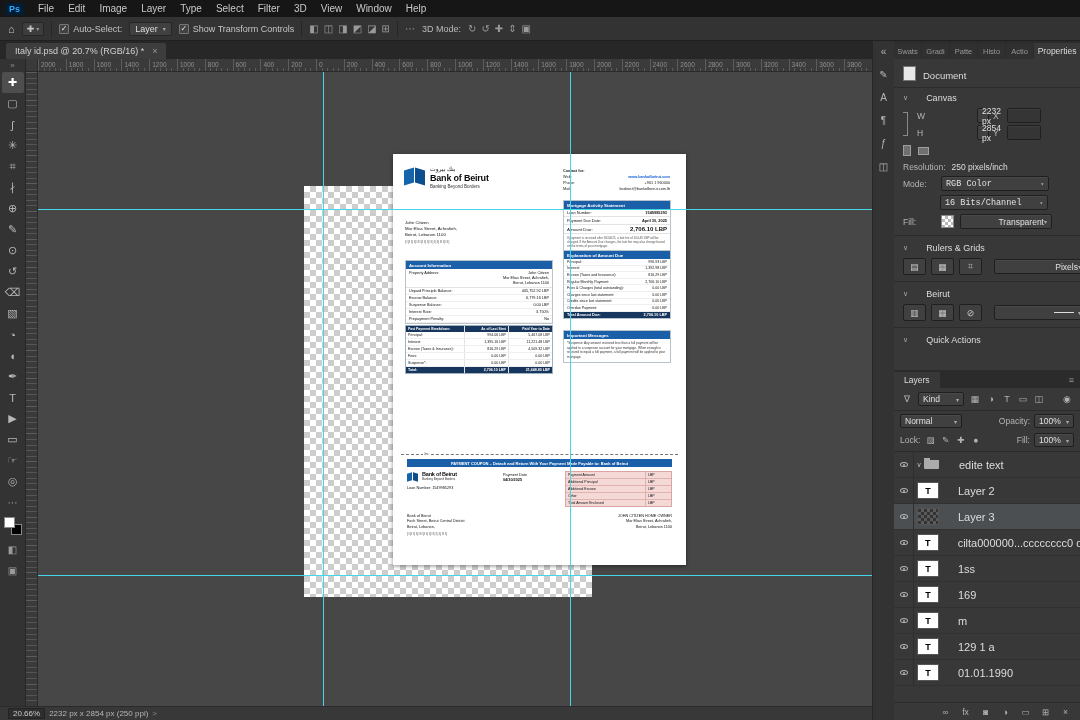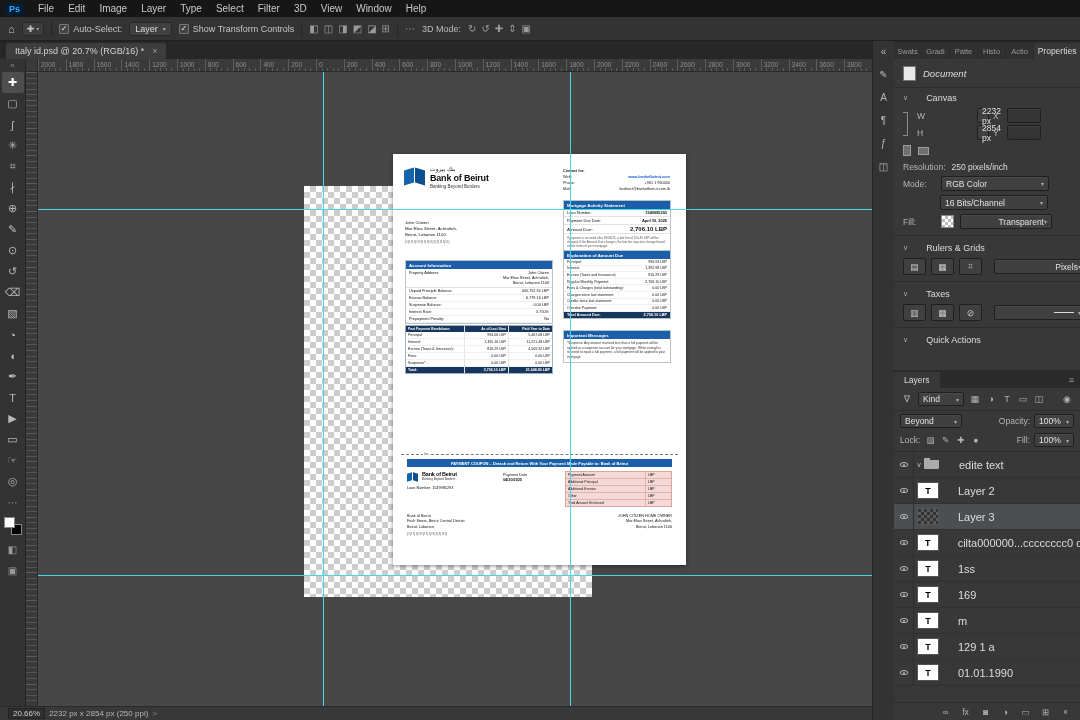--- a/index.html
+++ b/index.html
@@ -76,40 +76,40 @@
   .rightstrip > div { display:flex; flex-direction:column; align-items:center; gap:12px; }
   .strip-icon { color:#b5b5b5; font-size:10px; }
 
   
   .rightpanels { width:186px; display:flex; flex-direction:column; background:#2b2b2b; padding-top:2px; flex:0 0 186px; }
   .ptabs { display:flex; gap:1px; height:16px; flex:0 0 16px; }
   .ptab { flex:1; background:#303030; color:#999; font-size:7.5px; display:flex; align-items:center; justify-content:center; white-space:nowrap; overflow:hidden; }
   .ptab.active { background:#383838; color:#ddd; flex:1.7; font-size:8.5px; }
 
   .properties { background:#383838; height:311px; flex:0 0 311px; overflow:hidden; padding-top:4px; color:#ccc; }
-  .prop-doc-row { display:flex; align-items:center; gap:7px; padding:3px 9px 6px; border-bottom:1px solid #2c2c2c;font-style:italic; }
+  .prop-doc-row { display:flex; align-items:flex-end; gap:7px; padding:3px 9px 6px; border-bottom:1px solid #2c2c2c; }
   .doc-icon { width:13px; height:15px; background:#e8e8e8; border:1px solid #777; }
   .prop-doc-label { font-size:9.5px; color:#ddd; }
   .sec-hdr { display:flex; align-items:center; gap:18px; font-size:9px; color:#ddd; padding:5px 9px 3px; }
   .sec-caret { font-size:7px; color:#aaa; }
   .dim-grid { display:grid; grid-template-columns:10px 56px 12px 10px 34px; grid-auto-rows:17px; align-items:center; column-gap:4px; padding:1px 9px; }
   .flabel { font-size:8.5px; color:#b5b5b5; }
   .field { display:inline-flex; align-items:center; justify-content:space-between; background:#404040; border:1px solid #1f1f1f; border-radius:2px; height:15px; padding:0 4px; font-size:8.5px; color:#e0e0e0; box-shadow:inset 0 1px 0 rgba(255,255,255,.05); }
   .field.disabled { background:#353535; color:#777; }
   .linkdim { grid-row:1/3; width:5px; height:24px; border:1px solid #8a8a8a; border-left:none; justify-self:start; }
   .orient-row { display:flex; gap:7px; align-items:center; padding:3px 9px 4px; }
   .orient { display:inline-block; background:#6f6f6f; border:1px solid #9d9d9d; }
   .orient.portrait { width:8px; height:11px; }
   .orient.landscape { width:11px; height:8px; }
   .prop-row { display:flex; align-items:center; gap:6px; padding:2px 9px; }
   .prop-row.indent { padding-left:46px; }
   .plabel { font-size:8.5px; color:#b5b5b5; }
   .plabel.w32 { width:32px; }
   .pvalue { font-size:8.5px; color:#ddd; }
-  .field.wide { min-width:108px; }
+  .field.wide { min-width:108px;font-family:Liberation Mono, monospace; }
   .field.med { min-width:92px;justify-content:flex-end; }
   .fill-swatch { width:13px; height:13px; border:1px solid #888; background-image:conic-gradient(#bbb 25%, #fff 0 50%, #bbb 0 75%, #fff 0); background-size:6px 6px; }
   .divider { border-top:1px solid #2c2c2c; margin:4px 0 2px; }
   .pbtn { width:23px; height:17px; background:#404040; border:1px solid #1f1f1f; border-radius:2px; display:inline-flex; align-items:center; justify-content:center; color:#c7c7c7; font-size:9px; }
   .line-sample { display:inline-block; width:20px; border-top:1px solid #ddd; margin-right:4px; }
 
   
   .layerspanel { flex:1; margin-top:2px; background:#383838; display:flex; flex-direction:column; min-height:0; }
   .ltabrow { height:16px; background:#2b2b2b; display:flex; align-items:stretch; flex:0 0 16px; }
   .ltab { background:#383838; color:#ddd; font-size:8.5px; display:flex; align-items:center; padding:0 10px; }
@@ -735,21 +735,21 @@
             </span>
           <span class="spacer"></span>
           <span class="field med">
             <span>Pixels</span>
             <span class="caret">▾</span>
           </span>
         </div>
         <div class="divider"></div>
         <div class="sec-hdr">
           <span class="sec-caret">∨</span>
-          <span>Taxes</span>
+          <span>Beirut</span>
         </div>
         <div class="prop-row">
           <span class="icon-group">
 
           <span class="pbtn">▥</span>
               <span class="pbtn">▦</span>
               <span class="pbtn">⊘</span>
             </span>
           <span class="spacer"></span>
           <span class="field med">
@@ -781,21 +781,21 @@
               <span class="licon">◑</span>
               <span class="licon">T</span>
               <span class="licon">▭</span>
               <span class="licon">◫</span>
             </span>
           <span class="spacer"></span>
           <span class="licon">◉</span>
         </div>
         <div class="lblend">
           <span class="field blend">
-            <span>Beyond</span>
+            <span>Normal</span>
             <span class="caret">▾</span>
           </span>
           <span class="spacer"></span>
           <span class="plabel">Opacity:</span>
           <span class="field num">
             <span>100%</span>
             <span class="caret">▾</span>
           </span>
         </div>
         <div class="llock">

